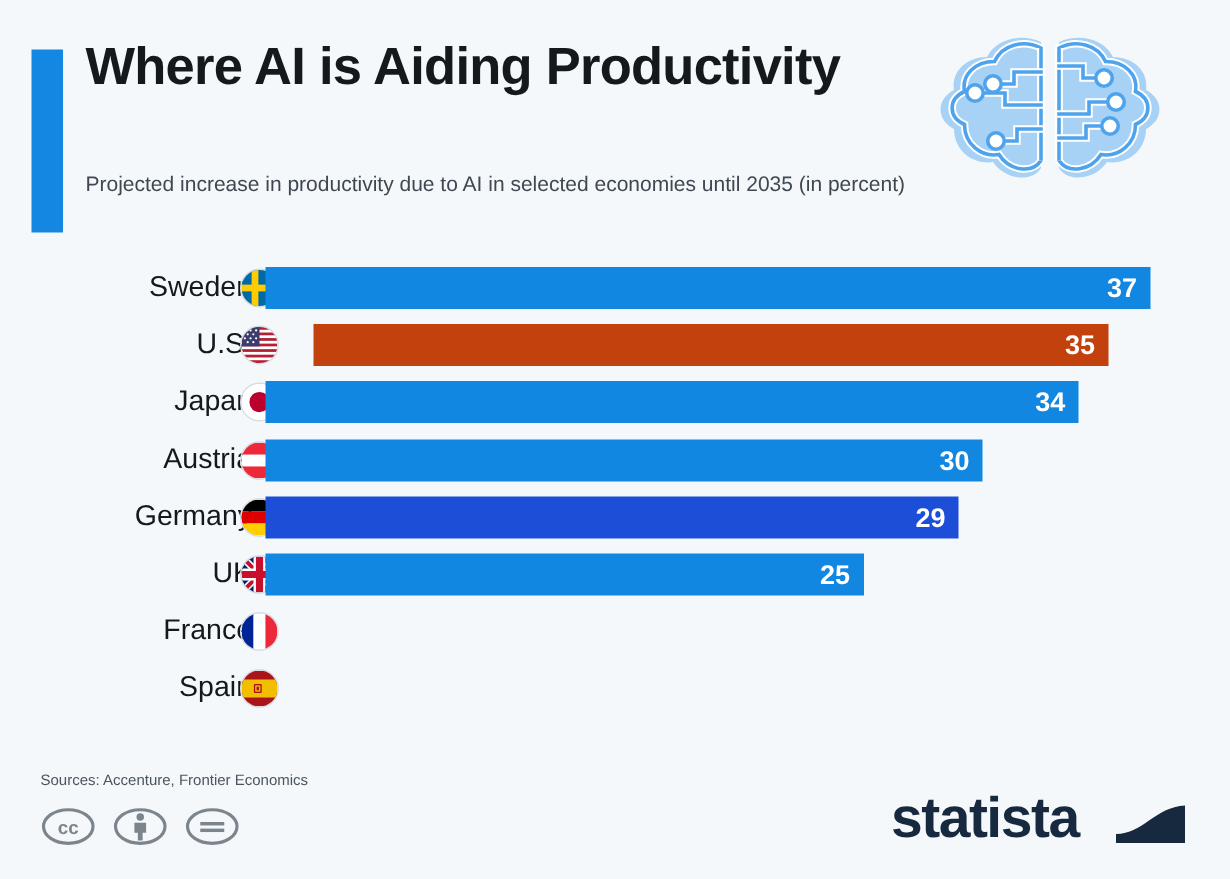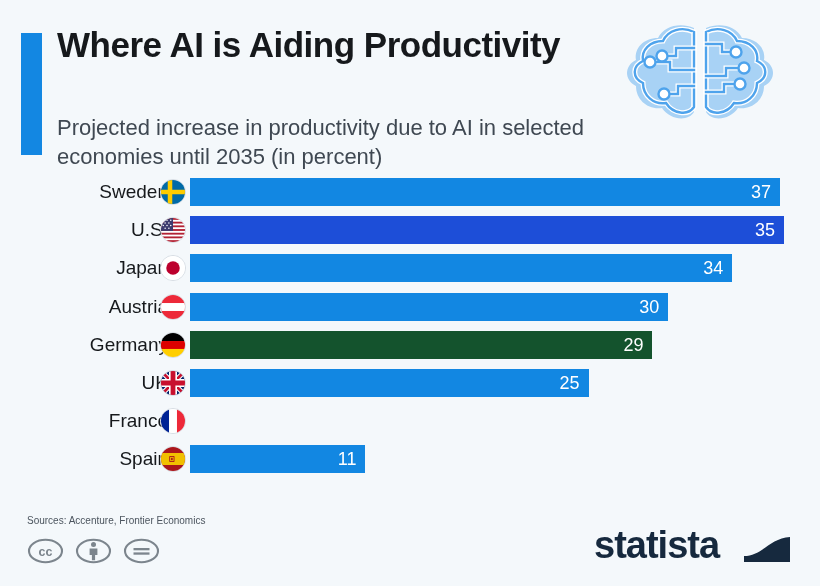--- a/index.html
+++ b/index.html
@@ -24,21 +24,21 @@
   .title {
     position:absolute; left:57px; top:25px;
     width:540px;
     font-size:35px; font-weight:bold; line-height:1.13;
     color:#16191c;
     letter-spacing:-0.5px;
   }
   .subtitle {
     position:absolute; left:57px; top:113px;
     width:560px;
-    font-size:22px; line-height:1.33;
+    font-size:14px; line-height:1.33;
     color:#3f4852;
   }
   .brain-icon {
     position:absolute; left:614px; top:18px;
     width:172px; height:112px;
   }
 
   
   .chart {
     position:absolute; left:0; top:170px;
@@ -56,23 +56,24 @@
   }
   .flag {
     position:absolute; left:160px; top:2px;
     width:26px; height:26px;
     border-radius:50%;
     overflow:hidden;
     border:1px solid #d7dde3;
   }
   .flag svg { display:block; width:100%; height:100%; }
   .bar {
-    position:absolute; left:190px; top:1px;
+    position:absolute; left:177px; top:1px;
     height:28px;
     background:#1287e2;
+    font-weight:bold;
   }
   .bar-value {
     position:absolute; right:9px; top:0;
     height:28px; line-height:28px;
     font-size:18px; color:#ffffff;
   }
 
   
   .sources {
     position:absolute; left:27px; top:515px;
@@ -160,21 +161,21 @@
           <span class="bar-value">37</span>
         </div>
       </div>
       <div class="bar-row" style="top: 45.2px;">
         <span class="row-label">U.S.</span>
         <span class="flag">
           <svg viewBox="0 0 32 32">
             <use href="#flag-usa"></use>
           </svg>
         </span>
-        <div class="bar" style="width: 594px; background: #1d4ed8;">
+        <div class="bar" style="width: 530px; background: #c2410c; margin-left: 32px;">
           <span class="bar-value">35</span>
         </div>
       </div>
       <div class="bar-row" style="top: 83.4px;">
         <span class="row-label">Japan</span>
         <span class="flag">
           <svg viewBox="0 0 32 32">
             <use href="#flag-japan"></use>
           </svg>
         </span>
@@ -193,21 +194,21 @@
           <span class="bar-value">30</span>
         </div>
       </div>
       <div class="bar-row" style="top: 159.8px;">
         <span class="row-label">Germany</span>
         <span class="flag">
           <svg viewBox="0 0 32 32">
             <use href="#flag-germany"></use>
           </svg>
         </span>
-        <div class="bar" style="width: 462.432px; background: #14532d;">
+        <div class="bar" style="width: 462.432px; background: #1d4ed8;">
           <span class="bar-value">29</span>
         </div>
       </div>
       <div class="bar-row" style="top: 198px;">
         <span class="row-label">UK</span>
         <span class="flag">
           <svg viewBox="0 0 32 32">
             <use href="#flag-uk"></use>
           </svg>
         </span>
@@ -223,23 +224,20 @@
           </svg>
         </span>
       </div>
       <div class="bar-row" style="top: 274.4px;">
         <span class="row-label">Spain</span>
         <span class="flag">
           <svg viewBox="0 0 32 32">
             <use href="#flag-spain"></use>
           </svg>
         </span>
-        <div class="bar" style="width: 175.405px; background: rgb(18, 135, 226);">
-          <span class="bar-value">11</span>
-        </div>
       </div>
     </div>
 
   <div class="sources">Sources: Accenture, Frontier Economics</div>
 
   <div class="cc-badges">
     <span class="cc-badge">
       <svg viewBox="0 0 37 26" xmlns="http://www.w3.org/2000/svg">
         <ellipse cx="18.5" cy="13" rx="16.5" ry="11.2" fill="none" stroke="#7c858d" stroke-width="2.1"></ellipse>
         <text x="18.5" y="18" text-anchor="middle" font-family="Liberation Sans, sans-serif" font-size="12.5" font-weight="bold" fill="#7c858d">cc</text>

